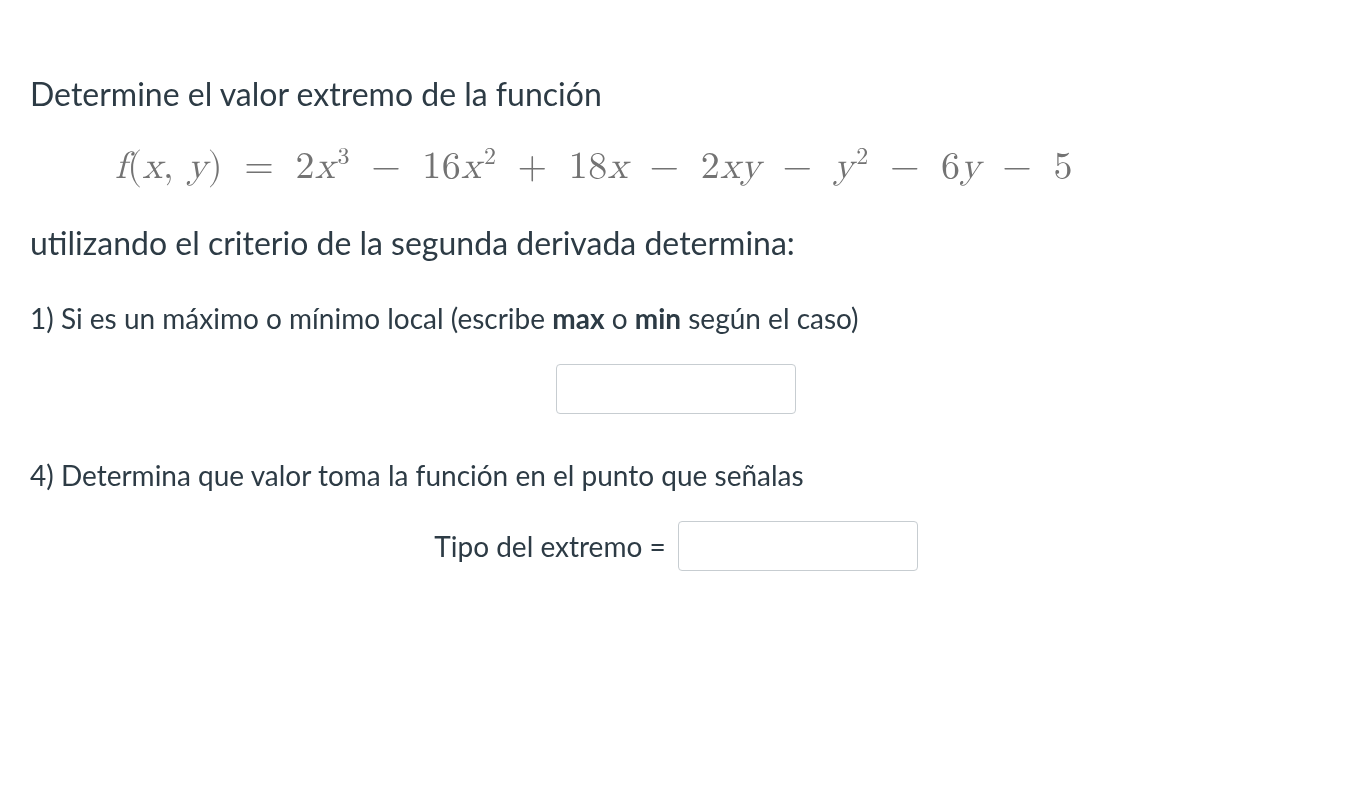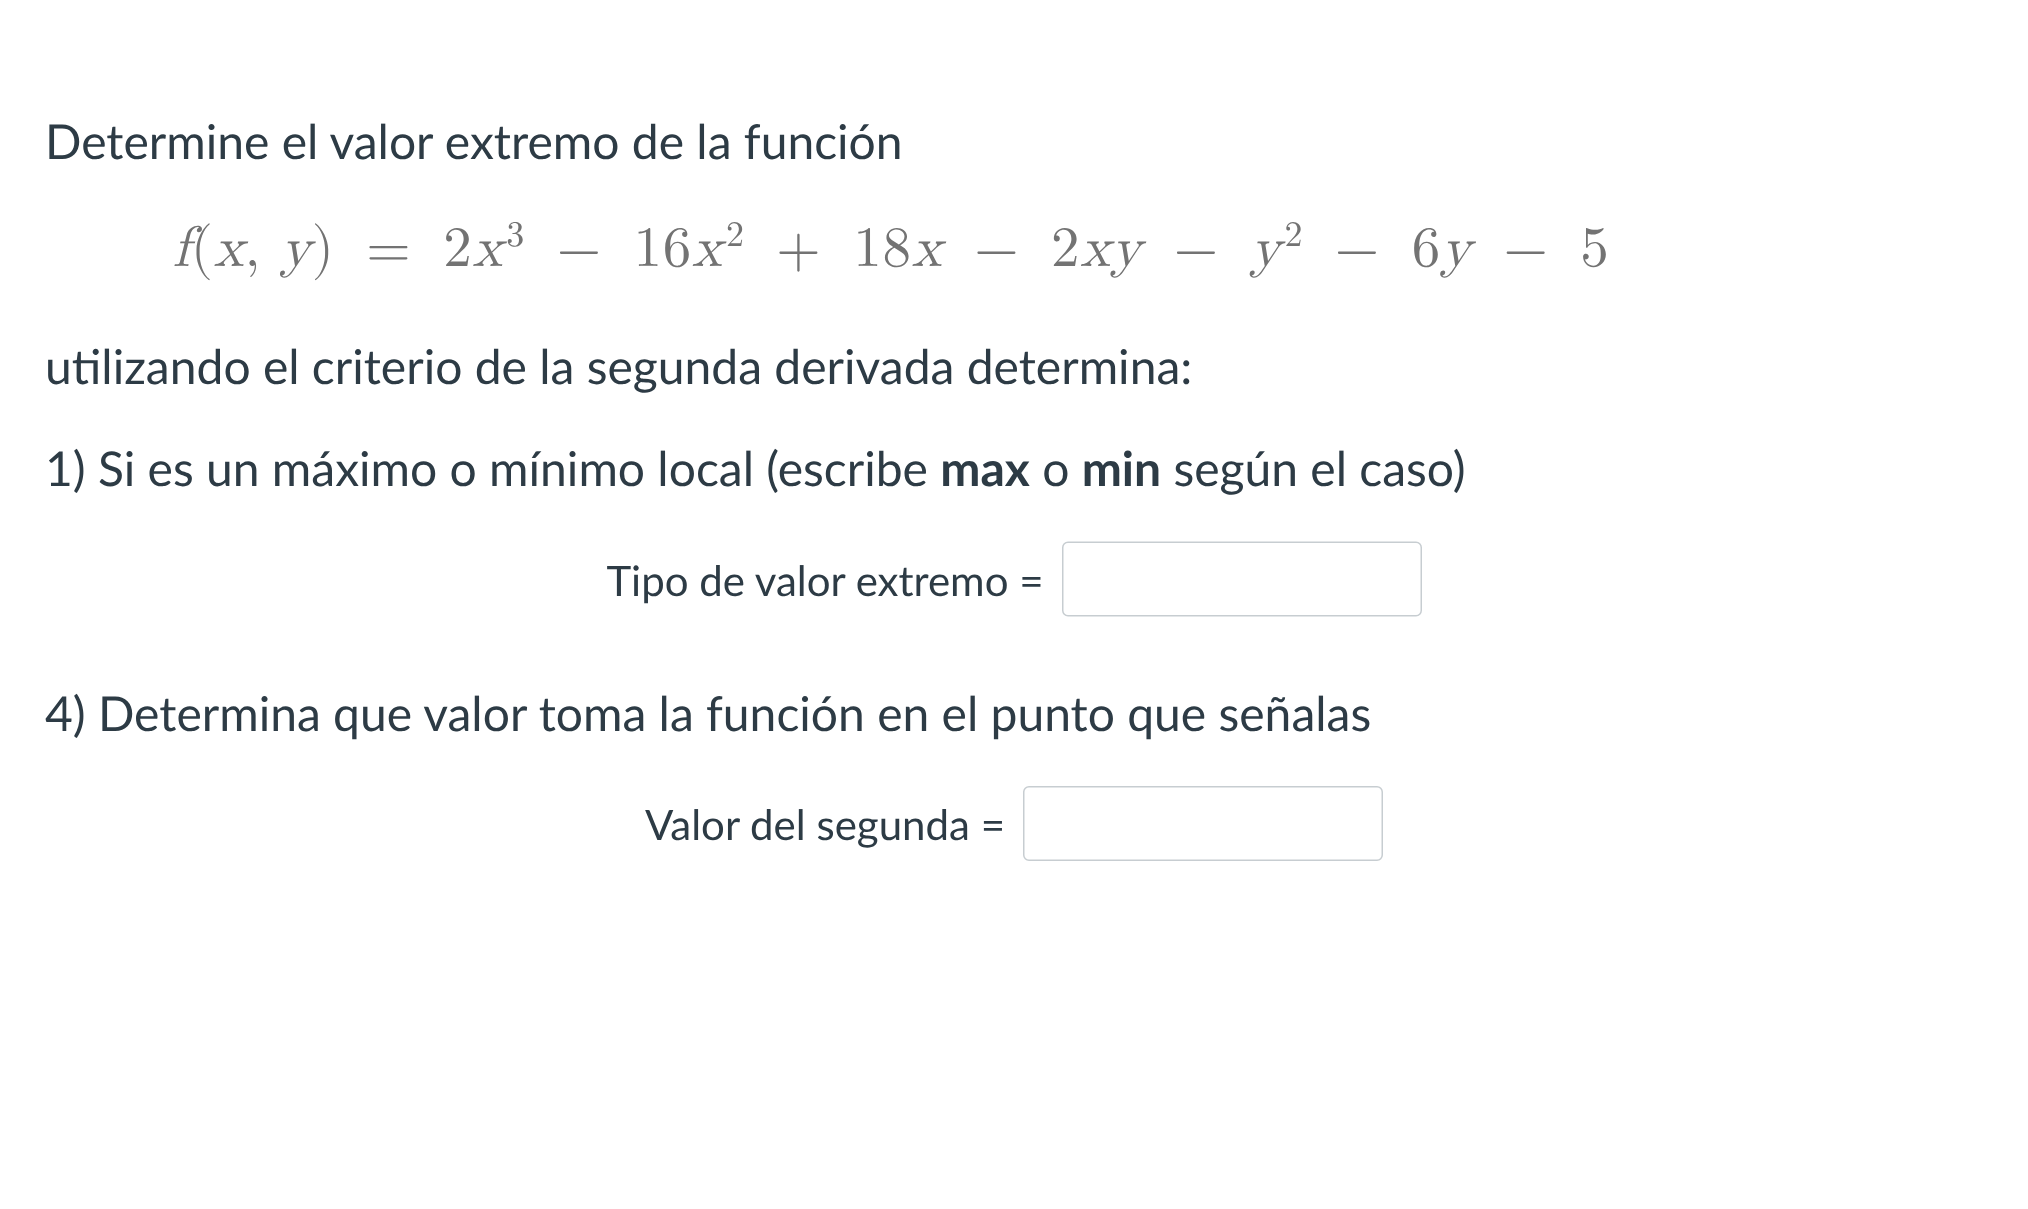--- a/index.html
+++ b/index.html
@@ -40,24 +40,24 @@
       font-size: 24px;
       vertical-align: super;
       font-style: normal;
       margin-left: 2px;
     }
     .equation .op {
       font-style: normal;
       margin: 0 8px;
     }
     .question {
-      font-size: 32px;
+      font-size: 28px;
       line-height: 1.5;
       color: #2d3b45;
-      margin-top: 20px;
+      margin-top: 30px;
       margin-bottom: 25px;
     }
     .question .bold {
       font-weight: 700;
     }
     .input-row {
       display: flex;
       align-items: center;
       justify-content: center;
       margin: 25px 0 40px 0;
@@ -101,22 +101,21 @@
   <span class="num">5</span>
 </div>
 
 <div class="problem-text">utilizando el criterio de la segunda derivada determina:</div>
 
 <div class="question">
   <span>1) Si es un máximo o mínimo local (escribe </span><span class="bold">max</span><span> o </span><span class="bold">min</span><span> según el caso)</span>
 </div>
 
 <div class="input-row">
-  <span class="input-label">Tipo de valor extremo =</span>
   <input type="text" class="answer-input" value="" style="">
 </div>
 
 <div class="question">4) Determina que valor toma la función en el punto que señalas</div>
 
 <div class="input-row">
-  <span class="input-label">Valor del segunda =</span>
+  <span class="input-label">Tipo del extremo =</span>
   <input type="text" class="answer-input" value="" style="">
 </div>
 
 </body></html>

